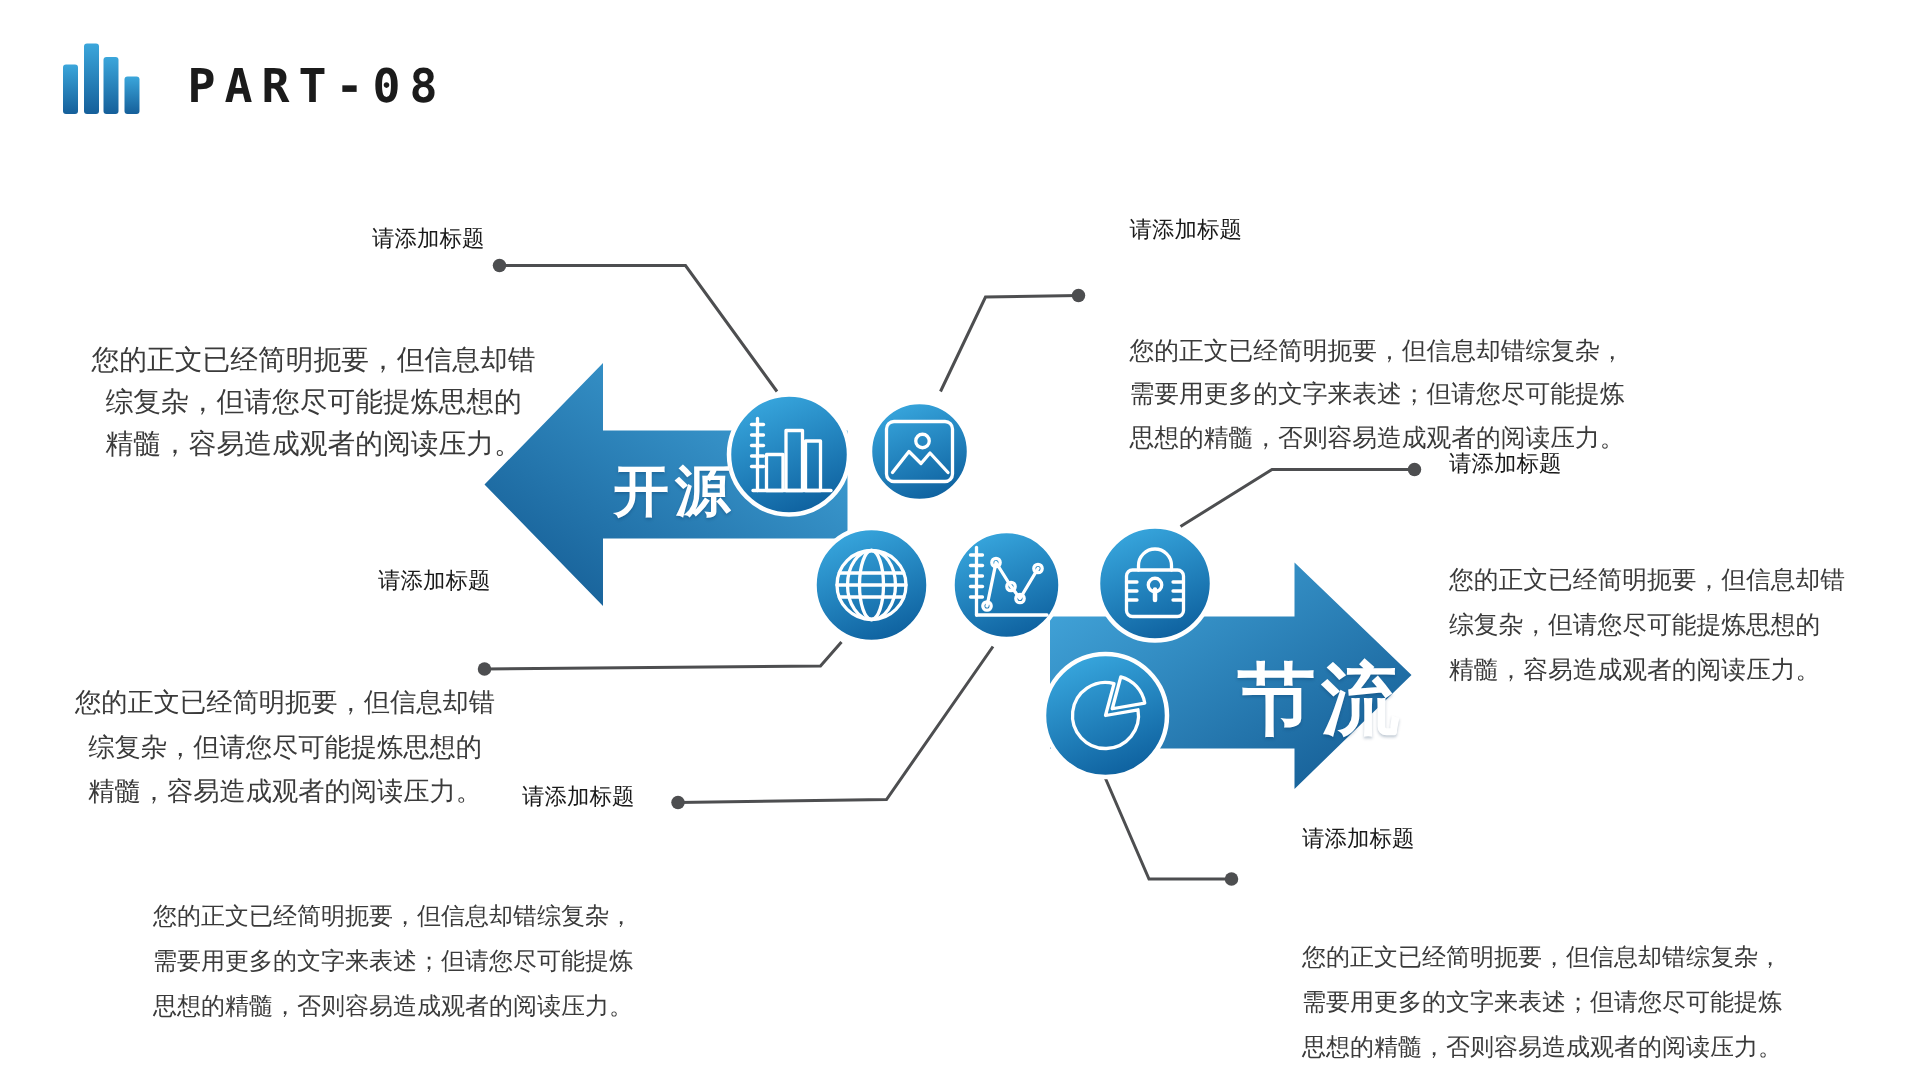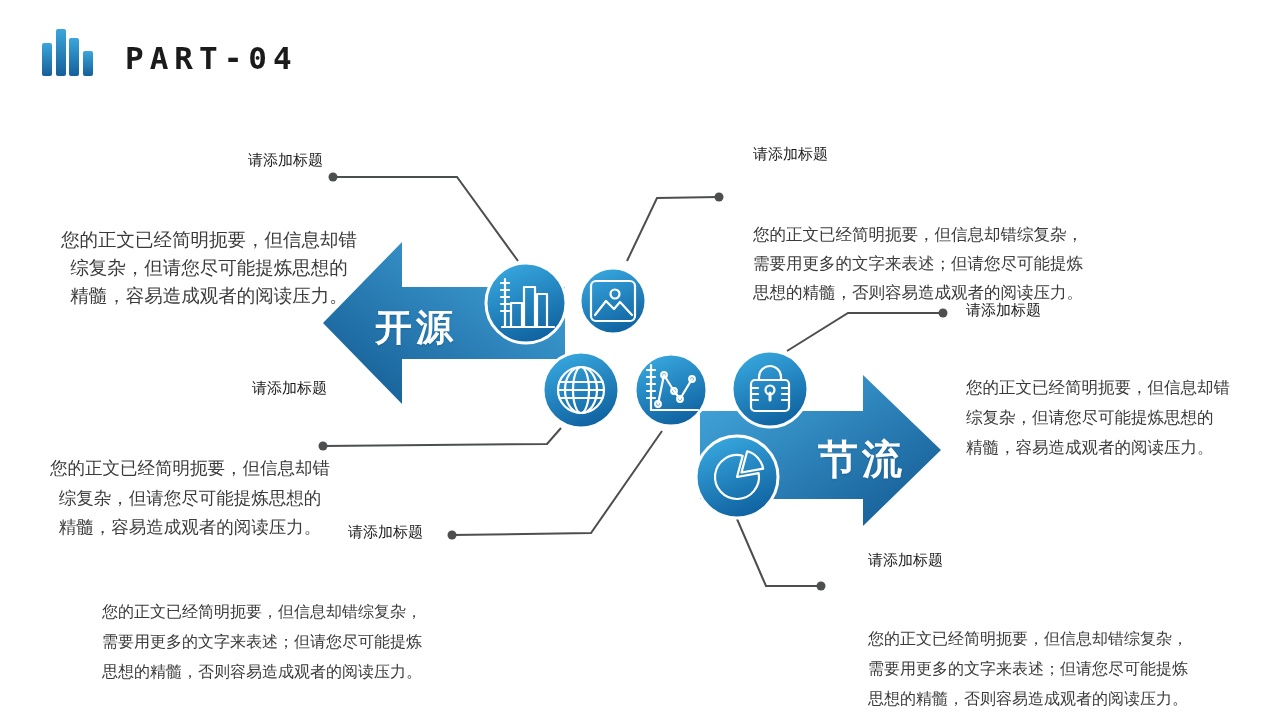--- a/index.html
+++ b/index.html
@@ -10,25 +10,25 @@
   }
   .abs{position:absolute;}
   #diagram-svg{position:absolute;left:0;top:0;z-index:1;}
   .part-label{
     left:125px;top:40px;
     font-family:"DejaVu Sans Mono","Liberation Mono",monospace;
     font-size:31px;font-weight:bold;color:#1b1b1b;letter-spacing:6px;
     z-index:2;
   }
   .arrow-label{
-    z-index:2;color:#ffffff;font-weight:bold;text-align:center;
+    z-index:2;color:#ffffff;font-weight:bold;text-align:right;
     letter-spacing:4px;text-shadow:0 1px 2px rgba(0,40,80,.25);
   }
   .arrow-label.left{left:341px;top:303px;width:150px;font-size:37px;}
-  .arrow-label.right{left:787px;top:432px;width:150px;font-size:40px;}
+  .arrow-label.right{left:787px;top:432px;width:150px;font-size:52px;}
   .blk-title{
     z-index:2;font-size:15px;font-weight:normal;color:#1a1a1a;line-height:26px;
   }
   .blk-body{
     z-index:2;font-size:16px;color:#3a3a3a;line-height:30px;
     white-space:pre-line;
     margin-top:37px;
   }
   .t-right{text-align:right;}
   .t-center{text-align:center;}
@@ -166,21 +166,21 @@
 
     <g transform="translate(737,477)">
       <path d="M 21.66 -3.82 A 22 22 0 1 1 5.69 -21.25 L 0 0 Z"></path>
       <g transform="translate(4.5,-4.5)">
         <path d="M 0 0 L 5.69 -21.25 A 22 22 0 0 1 21.66 -3.82 Z"></path>
       </g>
     </g>
   </g>
 </svg>
 
-<div class="abs part-label">PART-04</div>
+<div class="abs part-label">PART-08</div>
 
 <div class="abs arrow-label left">开源</div>
 <div class="abs arrow-label right">节流</div>
 
 <div class="abs blk-title t-right" id="title-tl">请添加标题</div>
 <div class="abs blk-body t-center" id="body-tl">您的正文已经简明扼要，但信息却错
 综复杂，但请您尽可能提炼思想的
 精髓，容易造成观者的阅读压力。</div>
 
 <div class="abs blk-title" id="title-tr">请添加标题</div>

